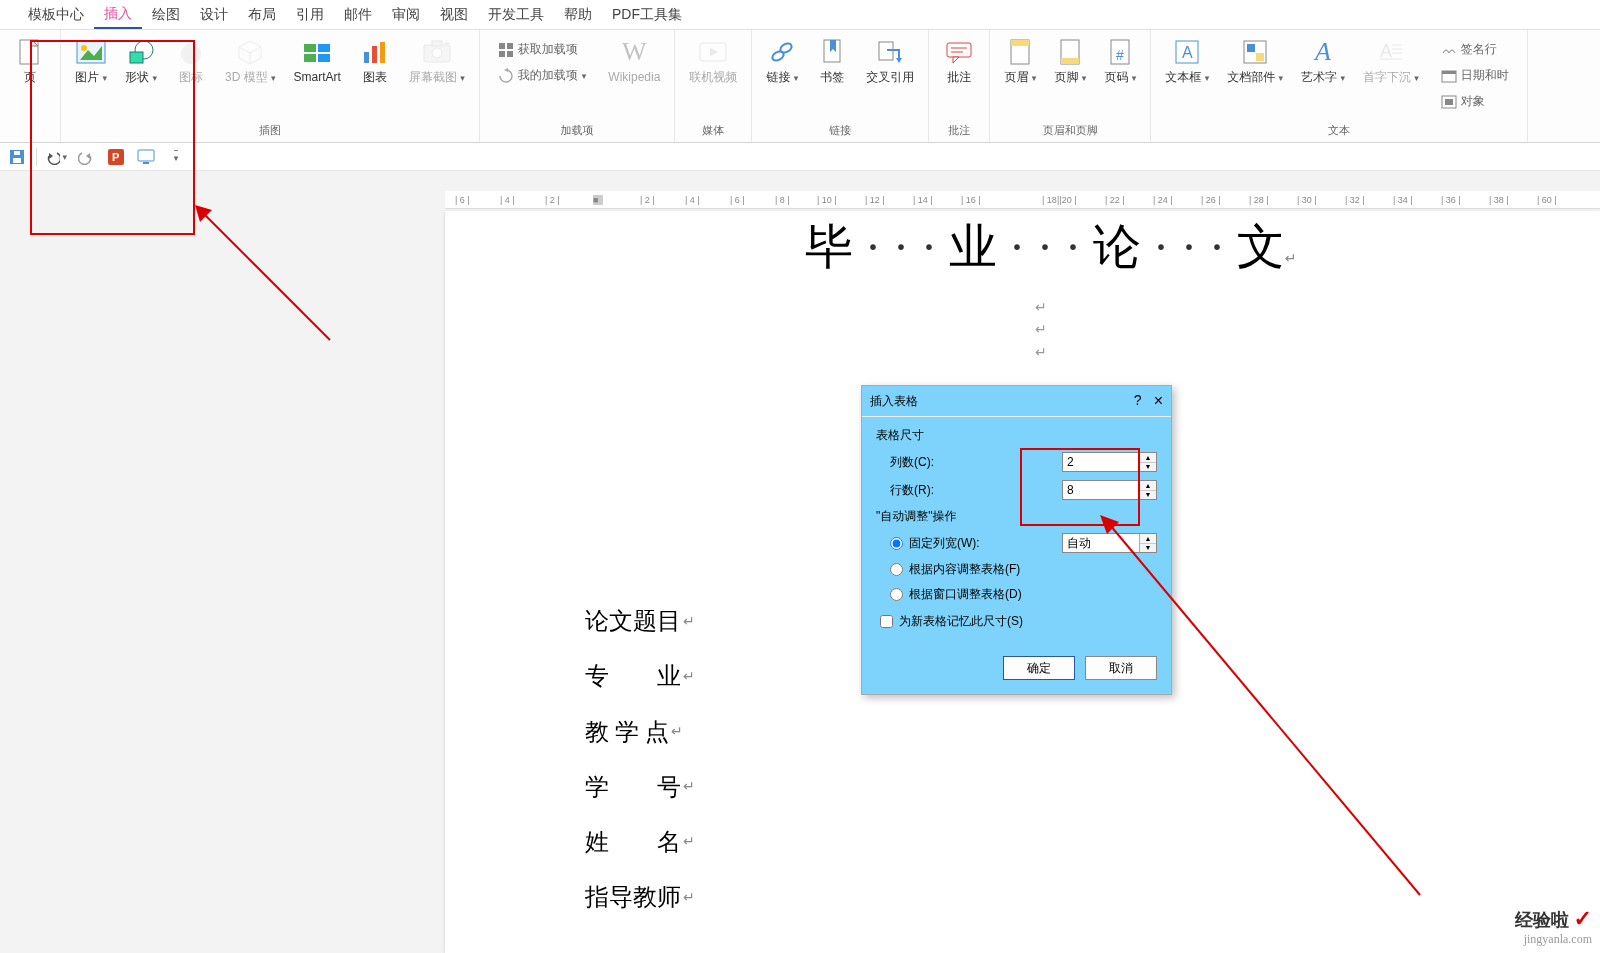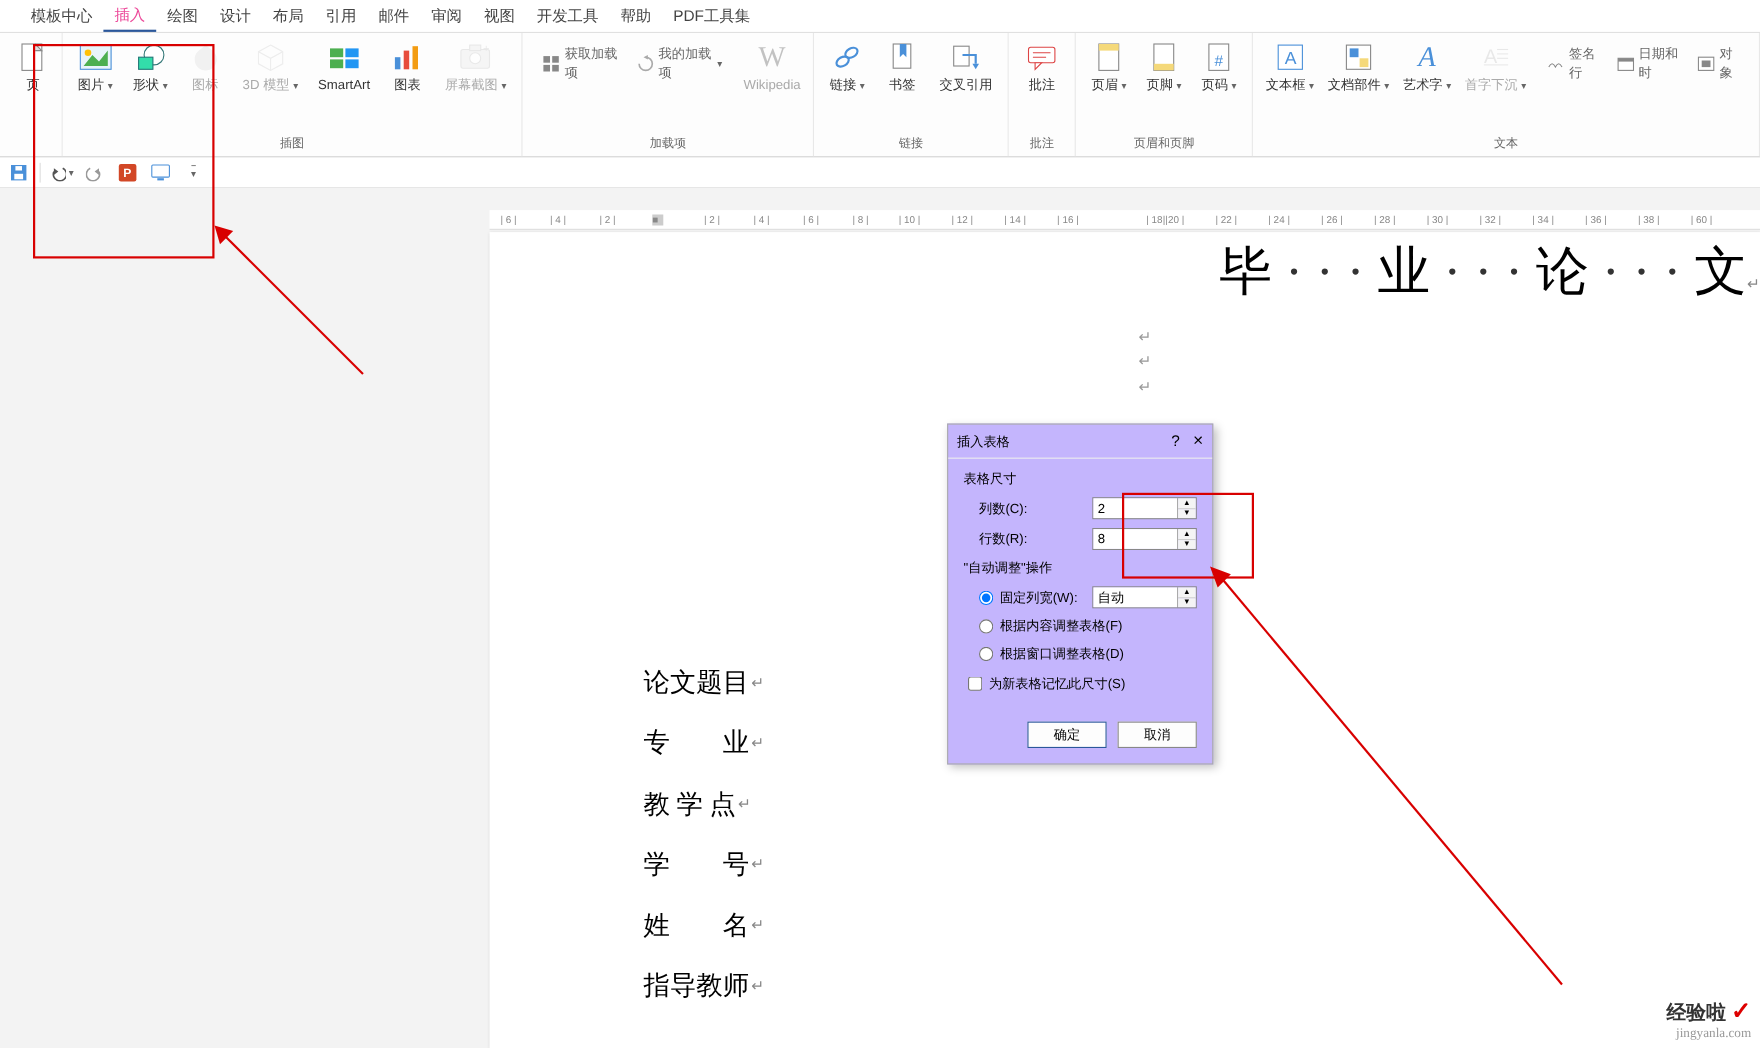--- a/index.html
+++ b/index.html
@@ -17,27 +17,27 @@
   .ritem.dim .lbl { color:#aaa; }
   .ritem.dim svg, .ritem.dim .ico { opacity:0.5; }
   .drop { font-size:9px; color:#666; }
   .small-row { display:flex; align-items:center; gap:4px; font-size:12px; color:#666; padding:3px 6px; cursor:pointer; }
   .qat { display:flex; align-items:center; gap:8px; height:28px; background:#fff; border-bottom:1px solid #e6e6e6; padding-left:6px; }
   .qat-item { width:22px; height:22px; display:flex; align-items:center; justify-content:center; cursor:pointer; color:#555; }
   .canvas-area { position:relative; background:#f3f3f3; height:782px; }
   .ruler { position:absolute; top:20px; left:445px; right:0; height:18px; background:#fff; border-bottom:1px solid #ddd; font-size:9px; color:#888; display:flex; align-items:center; overflow:hidden; font-family:Arial; }
   .ruler span { position:absolute; }
   .page { position:absolute; left:445px; top:40px; width:1155px; background:#fff; height:742px; box-shadow:0 1px 3px rgba(0,0,0,0.15); padding:0; }
-  .doc-title { font-family:"SimSun",serif; font-size:48px; text-align:right; letter-spacing:0; margin-top:4px; margin-left:360px; white-space:nowrap;text-decoration:underline; }
+  .doc-title { font-family:"SimSun",serif; font-size:48px; text-align:left; letter-spacing:0; margin-top:4px; margin-left:360px; white-space:nowrap;text-decoration:underline; }
   .doc-title span { display:inline-block; }
   .dots { display:inline-block; letter-spacing:0; color:#333; }
   .para-mark { font-size:14px; color:#888; font-family:serif; }
   .body-lines { margin-left:140px; margin-top:230px; font-family:"SimSun",serif; font-size:24px; line-height:2.3; color:#000; }
   .body-lines div { display:flex; align-items:center; gap:2px; }
-  .dialog { position:absolute; left:861px; top:385px; width:242px; background:#c4b5fd; border:1px solid #aaa; box-shadow:3px 3px 8px rgba(0,0,0,0.25); font-size:12px; z-index:100; }
+  .dialog { position:absolute; left:861px; top:385px; width:311px; background:#7dd3fc; border:1px solid #aaa; box-shadow:3px 3px 8px rgba(0,0,0,0.25); font-size:12px; z-index:100; }
   .dlg-title { display:flex; justify-content:space-between; align-items:center; padding:6px 8px; border-bottom:1px solid #eee; }
   .dlg-title .ttl { font-size:12px; }
   .dlg-title .ctrl { display:flex; gap:12px; font-size:14px; }
   .dlg-body { padding:10px 14px; }
   .section-label { font-size:12px; margin-bottom:8px; }
   .row { display:flex; align-items:center; justify-content:space-between; margin-bottom:8px; padding-left:14px; }
   .row label { font-size:12px; }
   .spinner { display:flex; align-items:stretch; border:1px solid #888; height:20px; width:95px; }
   .spinner input { border:none; width:76px; padding:0 4px; font-size:12px; outline:none; }
   .spinner .sp-btns { display:flex; flex-direction:column; width:18px; border-left:1px solid #aaa; }
@@ -48,21 +48,21 @@
   input[type="radio"], input[type="checkbox"] { width:13px; height:13px; }
   .dlg-btns { display:flex; justify-content:flex-end; gap:10px; padding:8px 14px 14px; }
   .dlg-btns button { width:72px; height:24px; font-size:12px; background:#fdfdfd; border:1px solid #888; cursor:pointer; }
   .dlg-btns button.primary { border:1.5px solid #2b579a; }
   .annot-box1 { position:absolute; border:2px solid #d80000; top:40px; left:30px; width:165px; height:195px; pointer-events:none; z-index:200; }
   .annot-box2 { position:absolute; border:2px solid #d80000; left:1020px; top:448px; width:120px; height:78px; pointer-events:none; z-index:200; }
   .arrow { position:absolute; pointer-events:none; z-index:199; }
   .wm { position:absolute; right:8px; bottom:6px; font-size:18px; font-weight:bold; color:#333; font-family:"Microsoft YaHei"; display:flex; flex-direction:column; align-items:flex-end; z-index:300; }
   .wm .ck { color:#d00; font-size:22px; font-family:sans-serif; }
   .wm .sub { font-size:12px; color:#999; font-weight:normal; }
-  .right-text { display:flex; flex-direction:row; gap:3px; align-items:flex-start; padding:4px 6px; }
+  .right-text { display:flex; flex-direction:column; gap:3px; align-items:flex-start; padding:4px 6px; }
   .right-text .small-row svg { flex-shrink:0; }
   .paramarks { margin-left:590px; margin-top:18px; font-family:serif; color:#999; font-size:14px; line-height:1.6; }
 </style>
 </head>
 <body>
 
 <div class="tabs">
   <div class="tab">模板中心</div>
   <div class="tab active">插入</div>
   <div class="tab">绘图</div>
@@ -194,20 +194,34 @@
       <div class="ritem dim">
         <div class="ico">
             <span style="font-size:26px;font-family:serif;color:#888">W</span>
           </div>
         <div class="lbl">Wikipedia</div>
       </div>
     </div>
     <div class="group-label">加载项</div>
   </div>
 
+  <div class="group">
+    <div class="group-items">
+      <div class="ritem dim">
+        <div class="ico">
+            <svg width="30" height="26">
+              <rect x="2" y="4" width="26" height="18" rx="2" fill="none" stroke="#aaa"></rect>
+              <polygon points="12,9 20,13 12,17" fill="#aaa"></polygon>
+            </svg>
+          </div>
+        <div class="lbl">联机视频</div>
+      </div>
+    </div>
+    <div class="group-label">媒体</div>
+  </div>
 
   <div class="group">
     <div class="group-items">
       <div class="ritem">
         <div class="ico">
             <svg width="28" height="28">
               <ellipse cx="10" cy="18" rx="6" ry="4" fill="none" stroke="#4a90d9" stroke-width="2" transform="rotate(-30 10 18)"></ellipse>
               <ellipse cx="18" cy="10" rx="6" ry="4" fill="none" stroke="#4a90d9" stroke-width="2" transform="rotate(-30 18 10)"></ellipse>
             </svg>
           </div>

